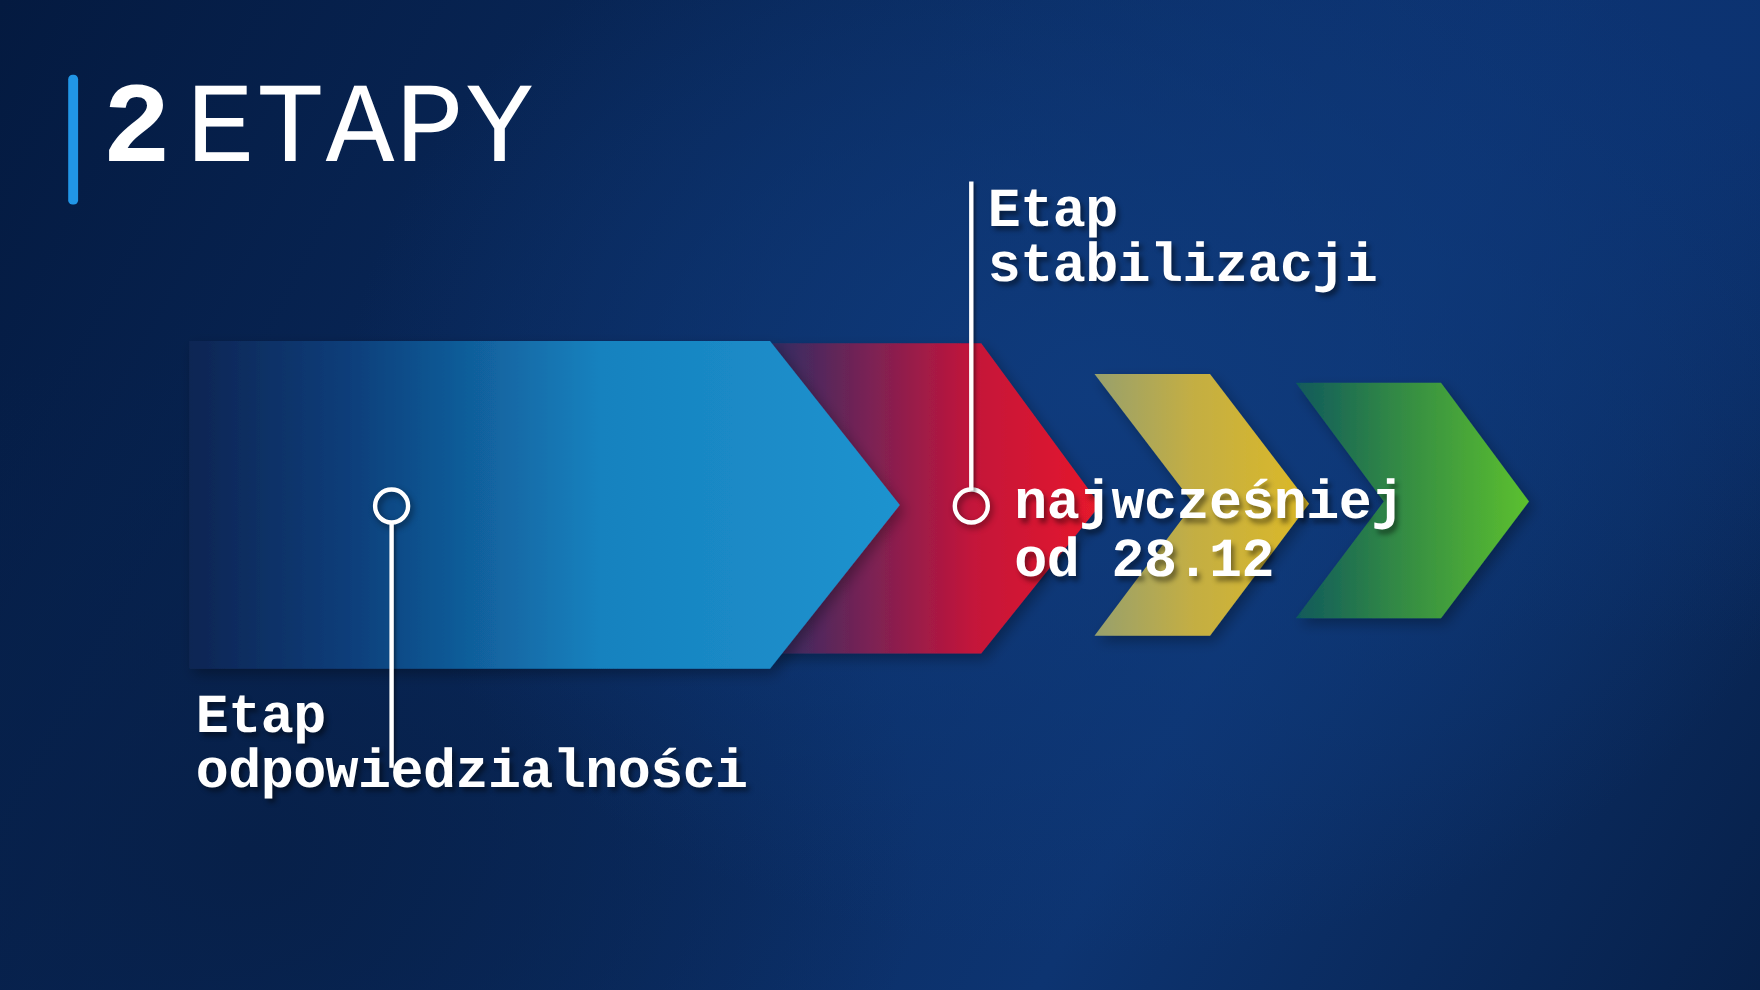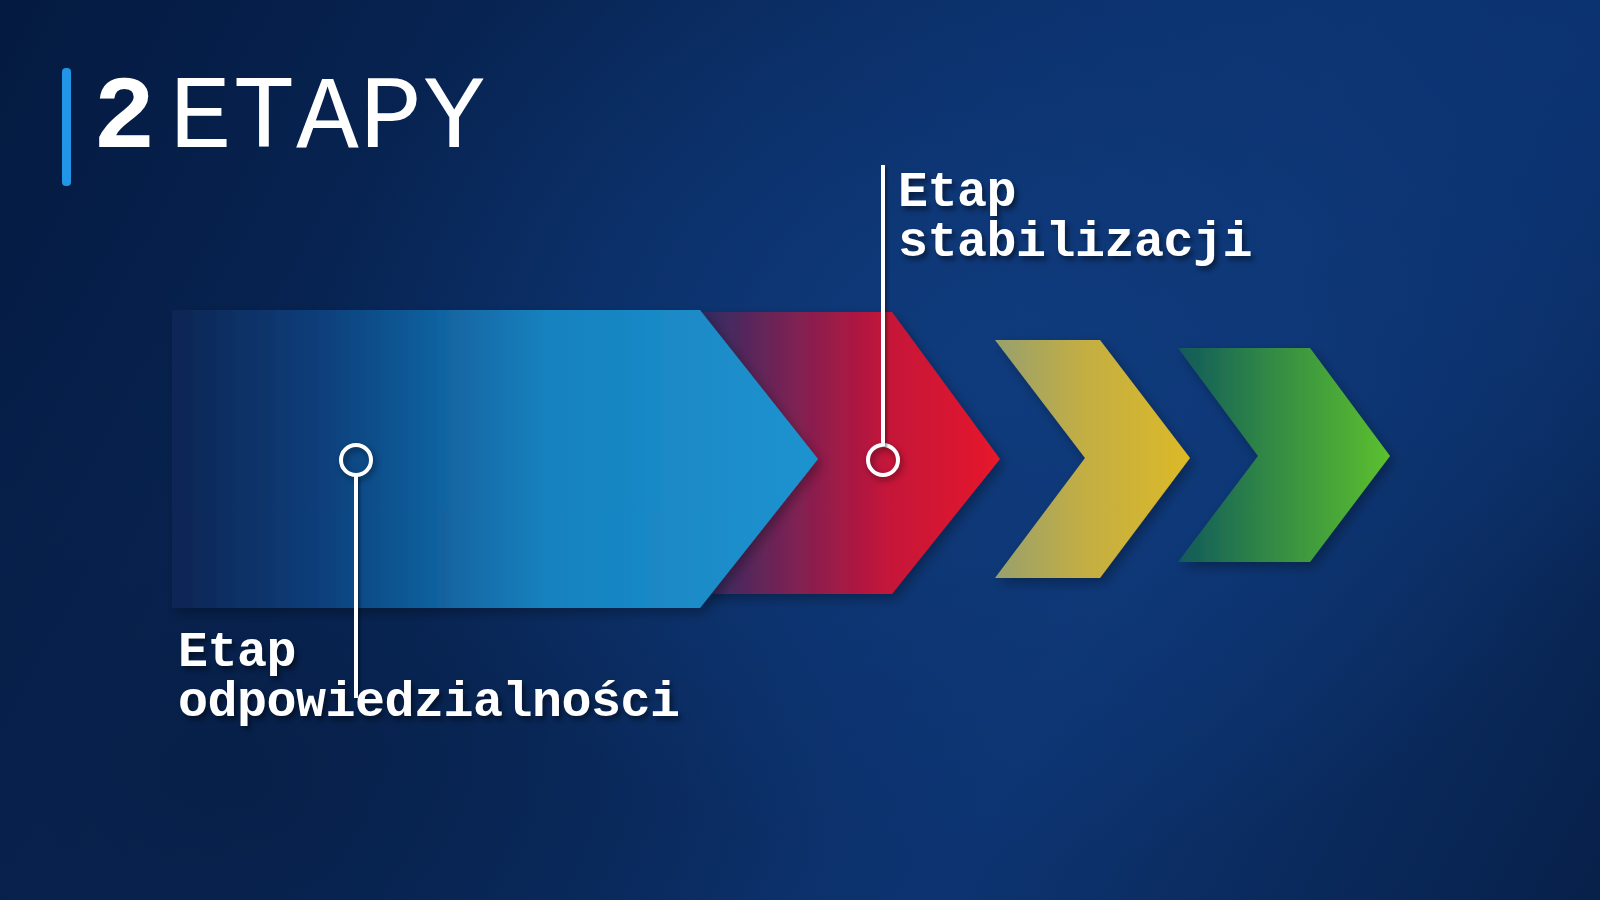--- a/index.html
+++ b/index.html
@@ -194,20 +194,22 @@
     <div class="ring"></div>
     <div class="stem"></div>
   </div>
 
   <div class="marker" id="marker-2">
     <div class="ring"></div>
     <div class="stem"></div>
   </div>
 
 
+  <div class="date" id="date-2">najwcześniej
+od 28.12</div>
 
   <div class="label" id="label-stage1">Etap
 odpowiedzialności</div>
 
   <div class="label" id="label-stage2">Etap
 stabilizacji</div>
 
 </div>
 
 </body></html>

